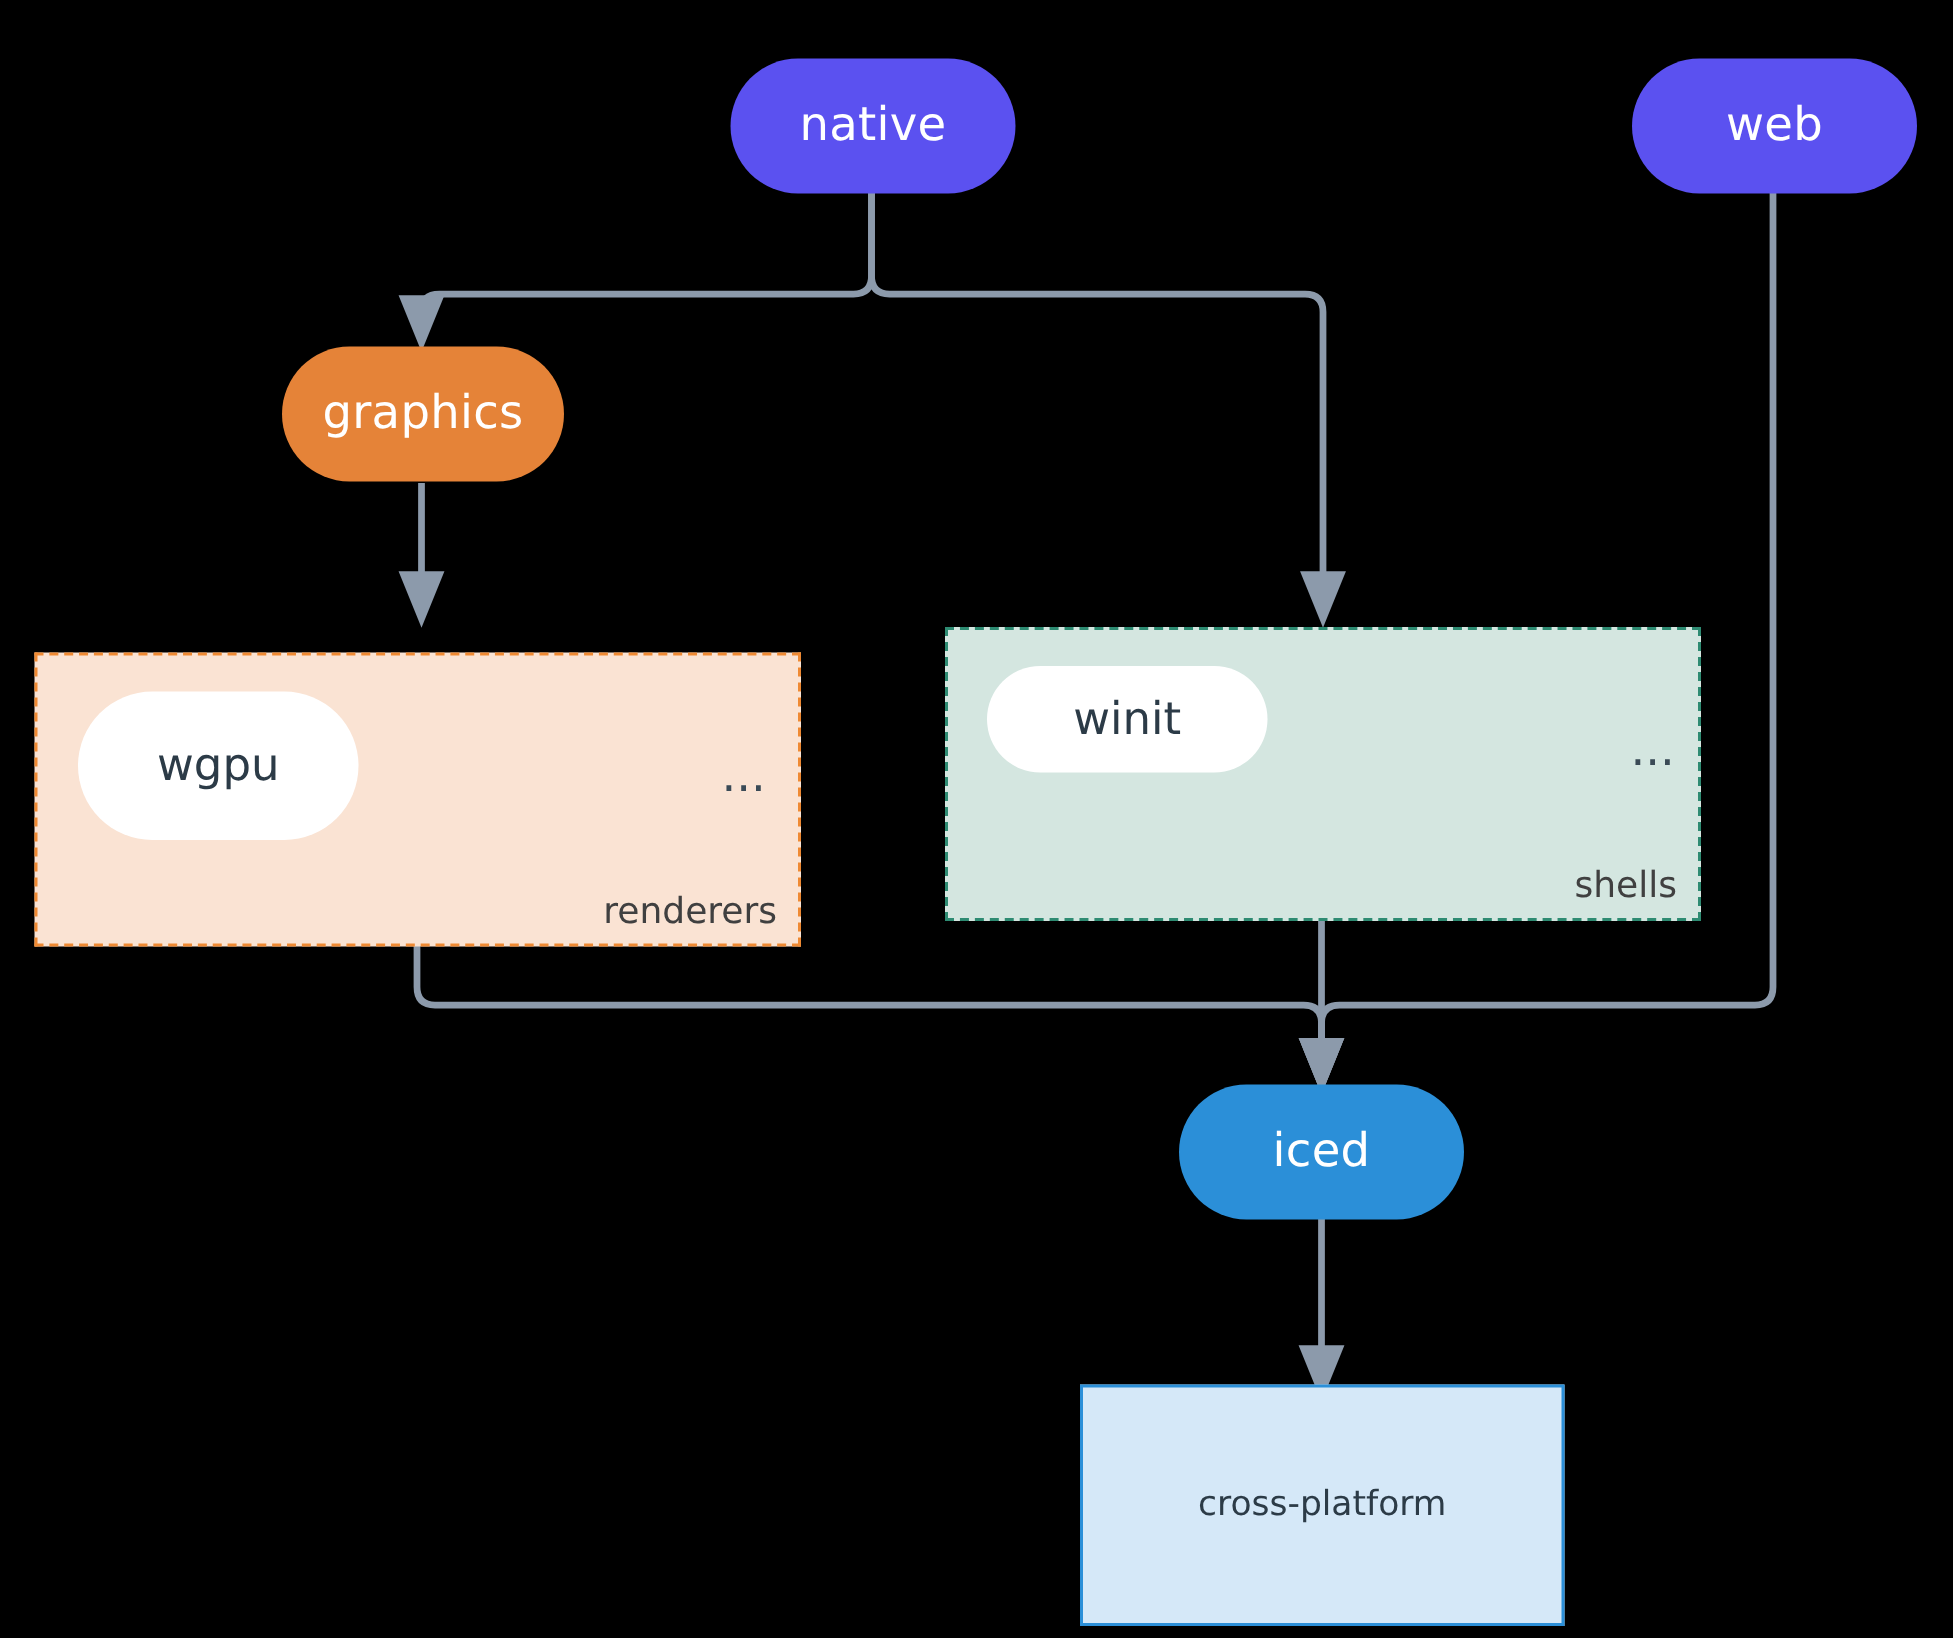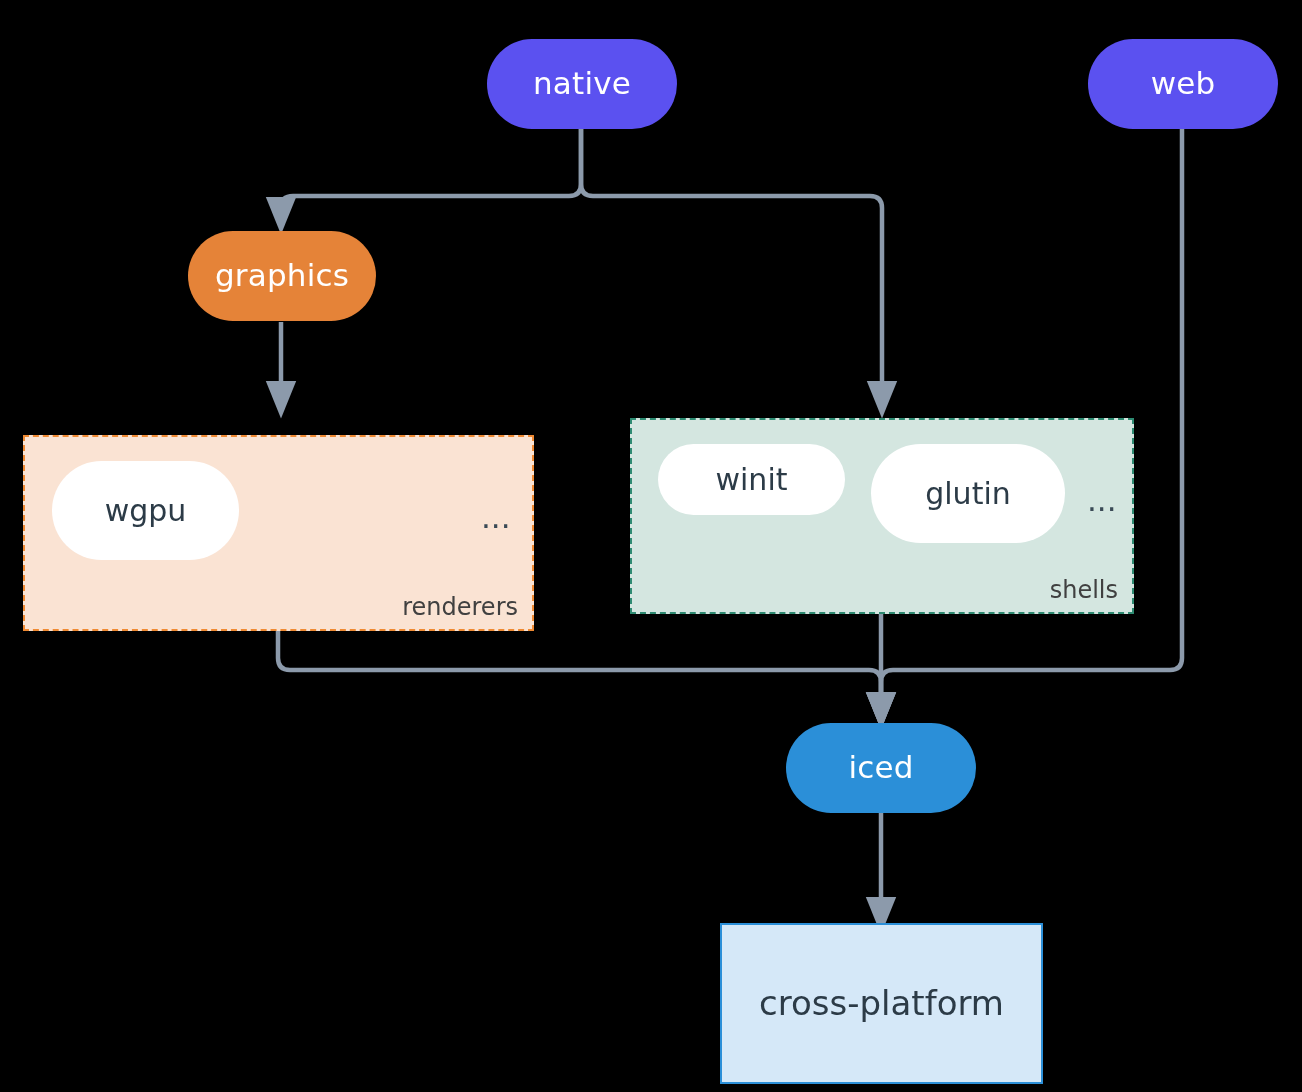--- a/index.html
+++ b/index.html
@@ -71,21 +71,21 @@
     line-height: 1;
   }
   .rect-node {
     position: absolute;
     box-sizing: border-box;
     display: flex;
     align-items: center;
     justify-content: center;
     text-align: right;
     color: #2c3b47;
-    font-size: 34px;
+    font-size: 23px;
     line-height: 1.45;
     border-width: 2px;
     border-style: solid;
   }
 </style>
 </head>
 <body>
 
 <div id="diagram-root">
 
@@ -128,23 +128,20 @@
       <span>wgpu</span>
     </div>
     <span class="ellipsis" style="left:456px; top:65px;">...</span>
     <span class="cluster-label">renderers</span>
   </div>
 
   <div class="cluster" style="left:630px; top:406px; width:504px; height:196px; background:#d4e6e0; border-color:#2e8b72;">
     <div class="chip" style="left:26px; top:24px; width:187px; height:71px;">
       <span>winit</span>
     </div>
-    <div class="chip" style="left:239px; top:24px; width:194px; height:99px;">
-      <span>glutin</span>
-    </div>
     <span class="ellipsis" style="left:455px; top:65px;">...</span>
     <span class="cluster-label">shells</span>
   </div>
 
   <div class="node pill-node" style="left:786px; top:711px; width:190px; height:90px; background:#2b8fd8;">
     <span>iced</span>
   </div>
 
   <div class="rect-node" style="left:720px; top:911px; width:323px; height:161px; background:#d5e8f8; border-color:#2b8fd8;">
     <div>

